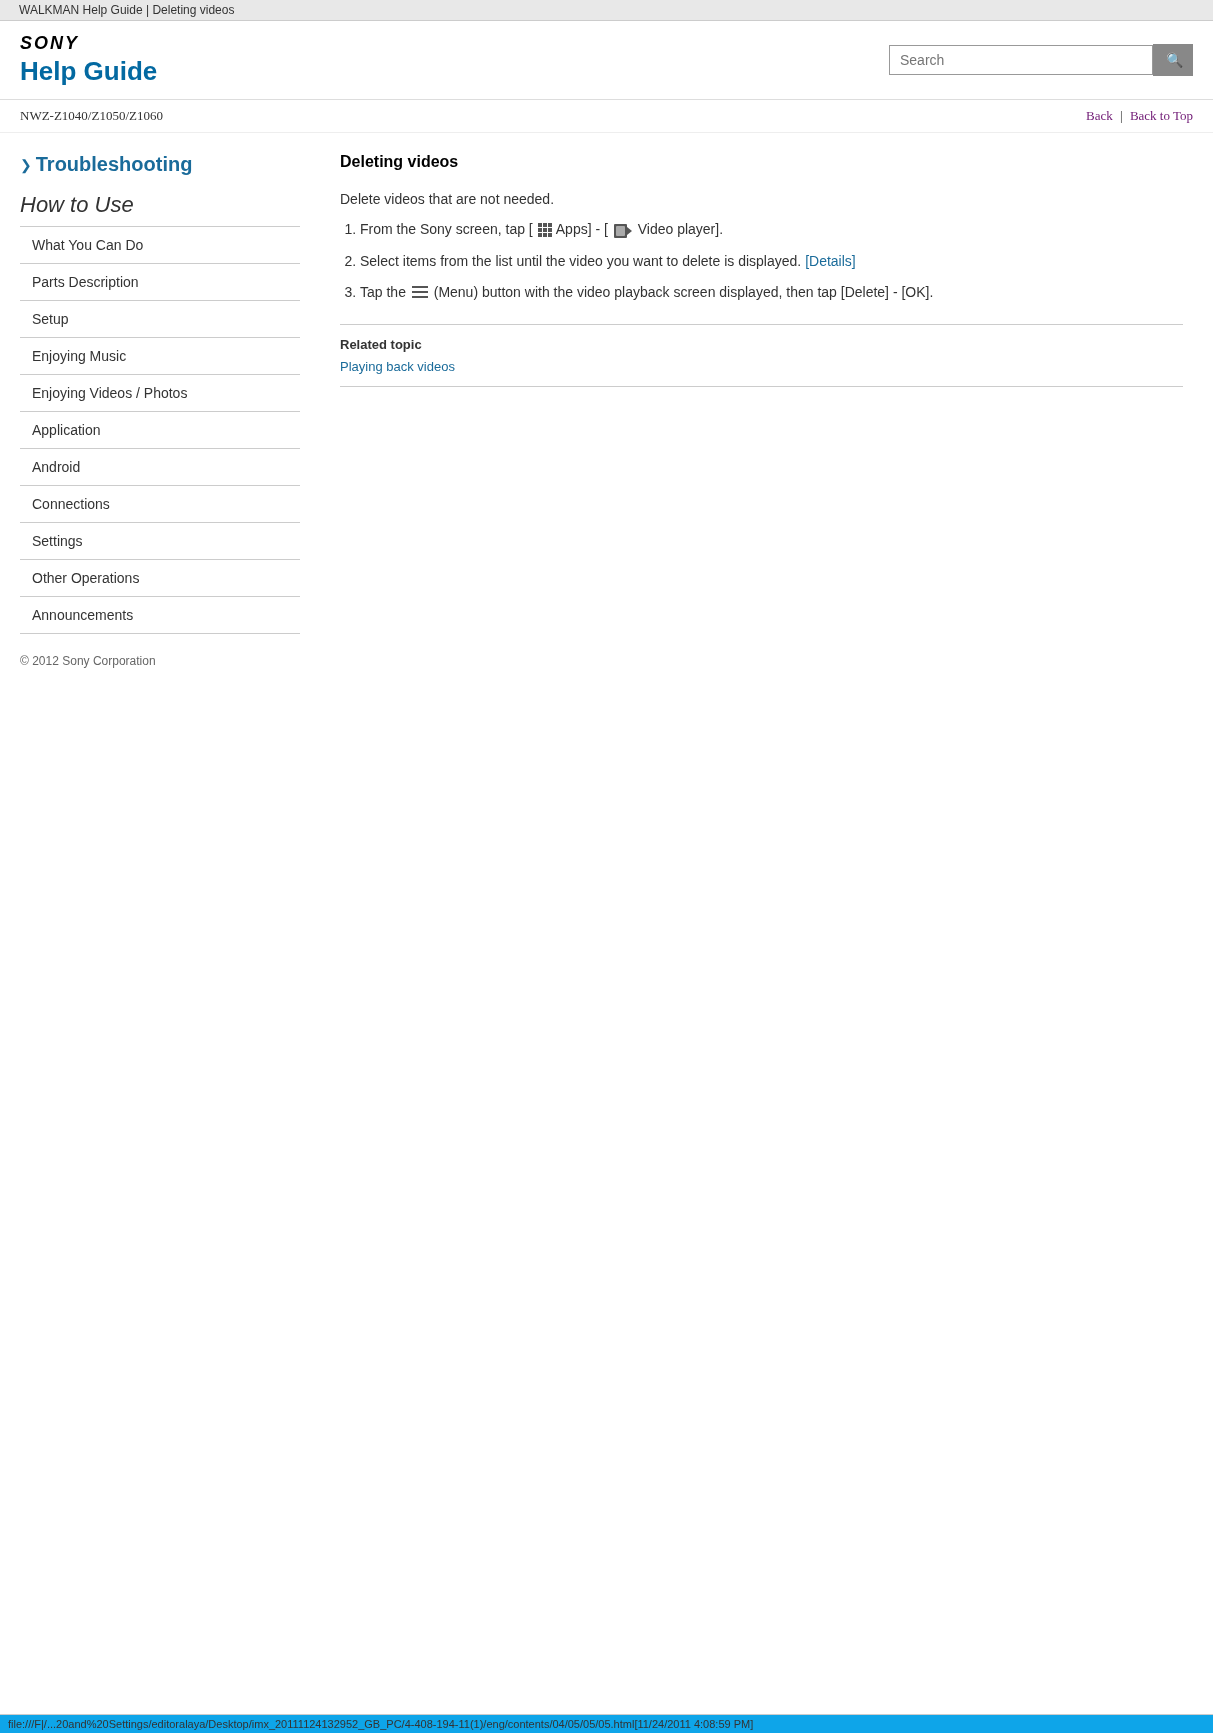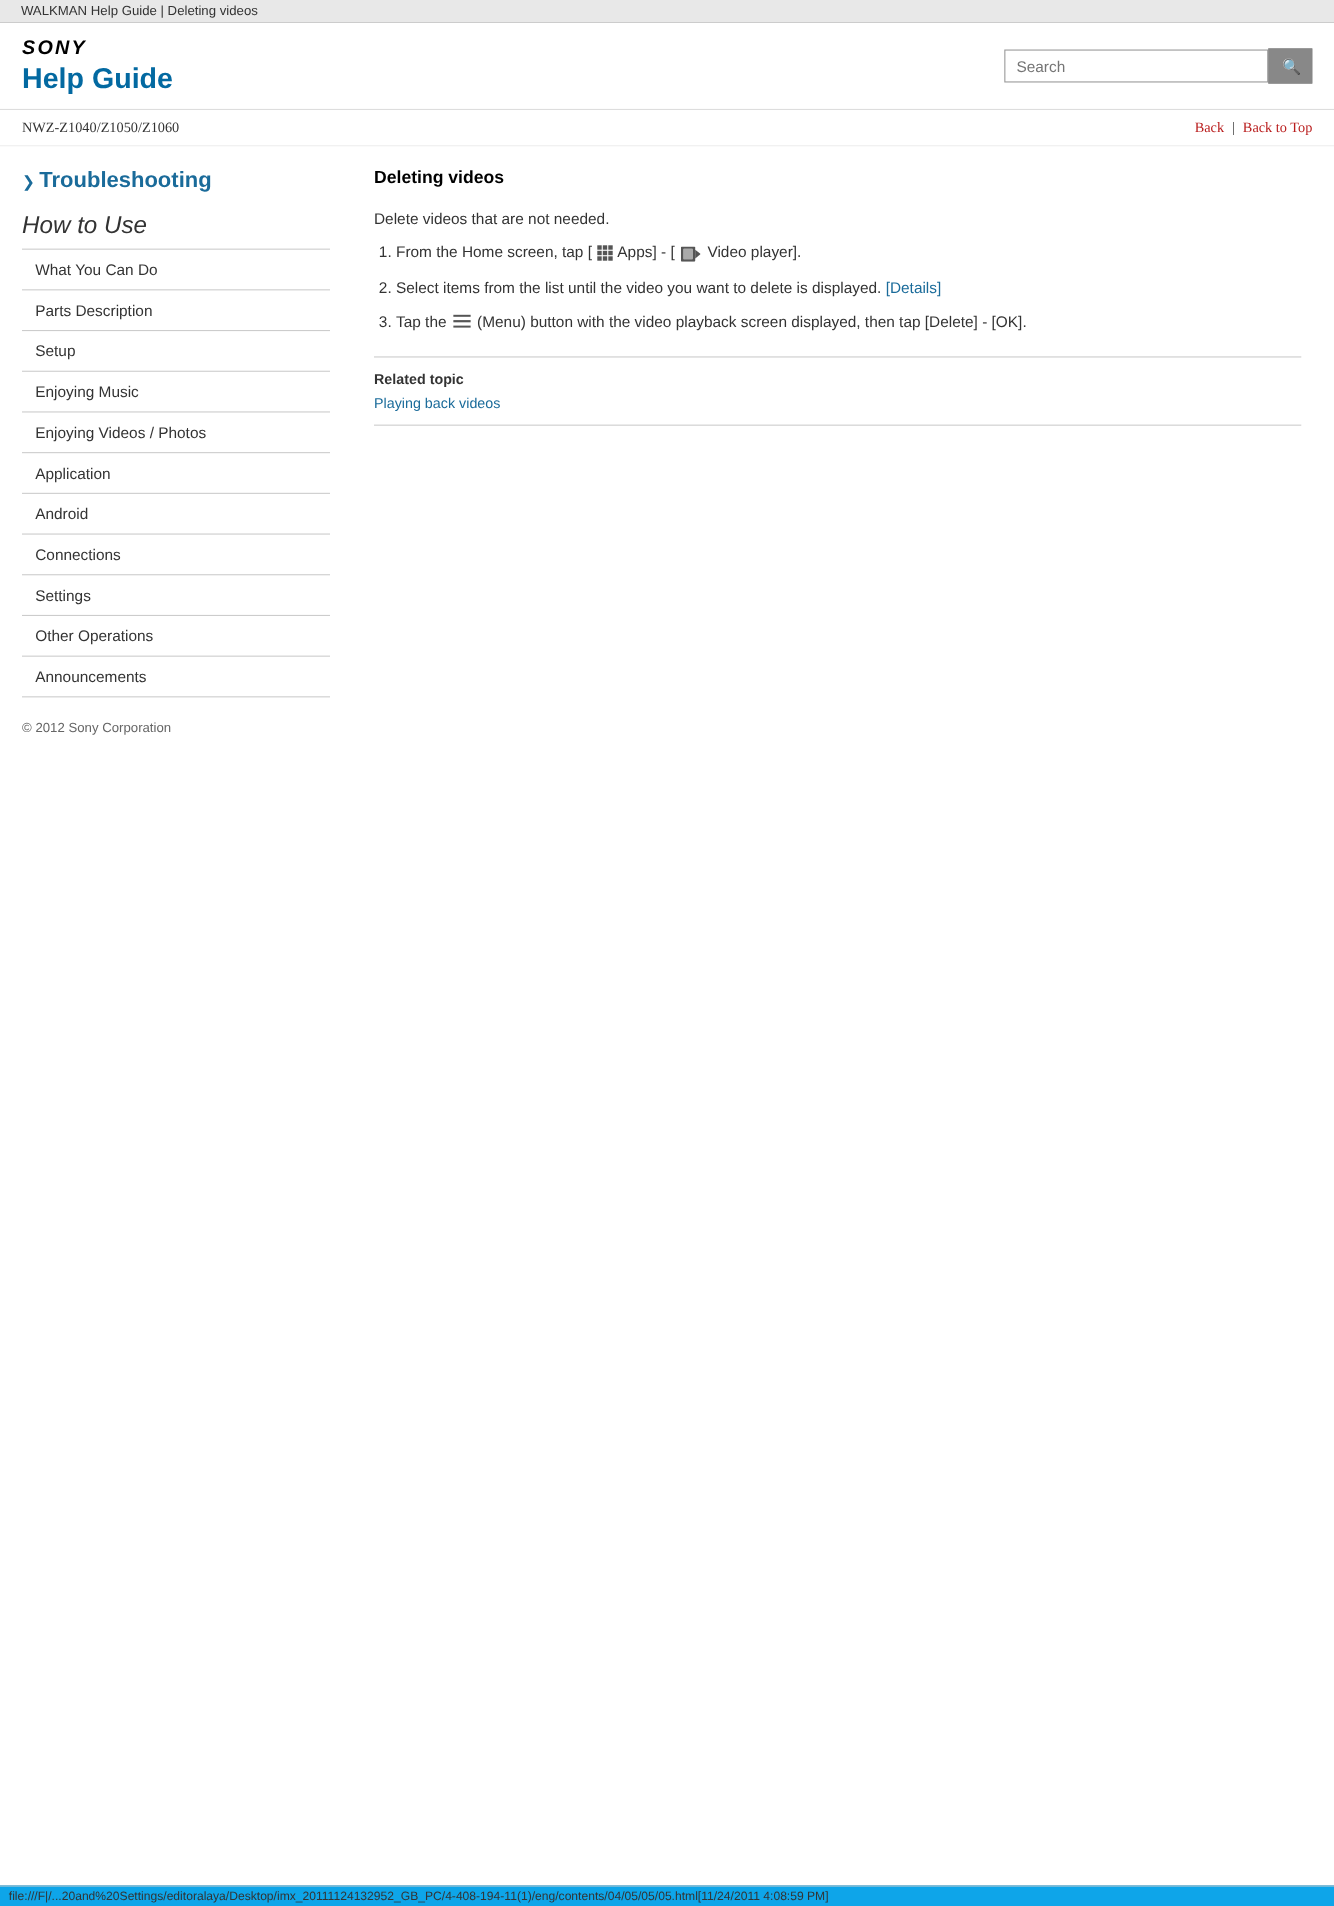--- a/index.html
+++ b/index.html
@@ -48,21 +48,21 @@
     .header-right {
       display: flex;
       align-items: center;
       gap: 0;
     }
 
     .search-input {
       border: 1px solid #999;
       padding: 6px 10px;
       font-size: 14px;
-      width: 240px;
+      width: 264px;
       outline: none;
       color: #999;
     }
 
     .search-button {
       background: #888;
       border: 1px solid #888;
       padding: 6px 12px;
       cursor: pointer;
       color: #fff;
@@ -84,21 +84,21 @@
     .nav-model {
       font-size: 13px;
       color: #333;
     }
 
     .nav-links {
       font-size: 13px;
     }
 
     .nav-links a {
-      color: #b91c1c;
+      color: #701a75;
       text-decoration: none;
     }
 
     .nav-links .separator {
       margin: 0 4px;
       color: #333;
     }
 
     
     .main-layout {
@@ -329,21 +329,21 @@
     <div class="sidebar-footer">© 2012 Sony Corporation</div>
   </div>
 
   <div class="content">
     <h1 class="content-title">Deleting videos</h1>
 
     <p class="content-description">Delete videos that are not needed.</p>
 
     <ol class="content-steps">
       <li>
-        <span>From the Home screen, tap [</span>
+        <span>From the Sony screen, tap [</span>
         
         <span class="apps-icon">
           <span></span>
             <span></span>
             <span></span>
           <span></span>
             <span></span>
             <span></span>
           <span></span>
             <span></span>

